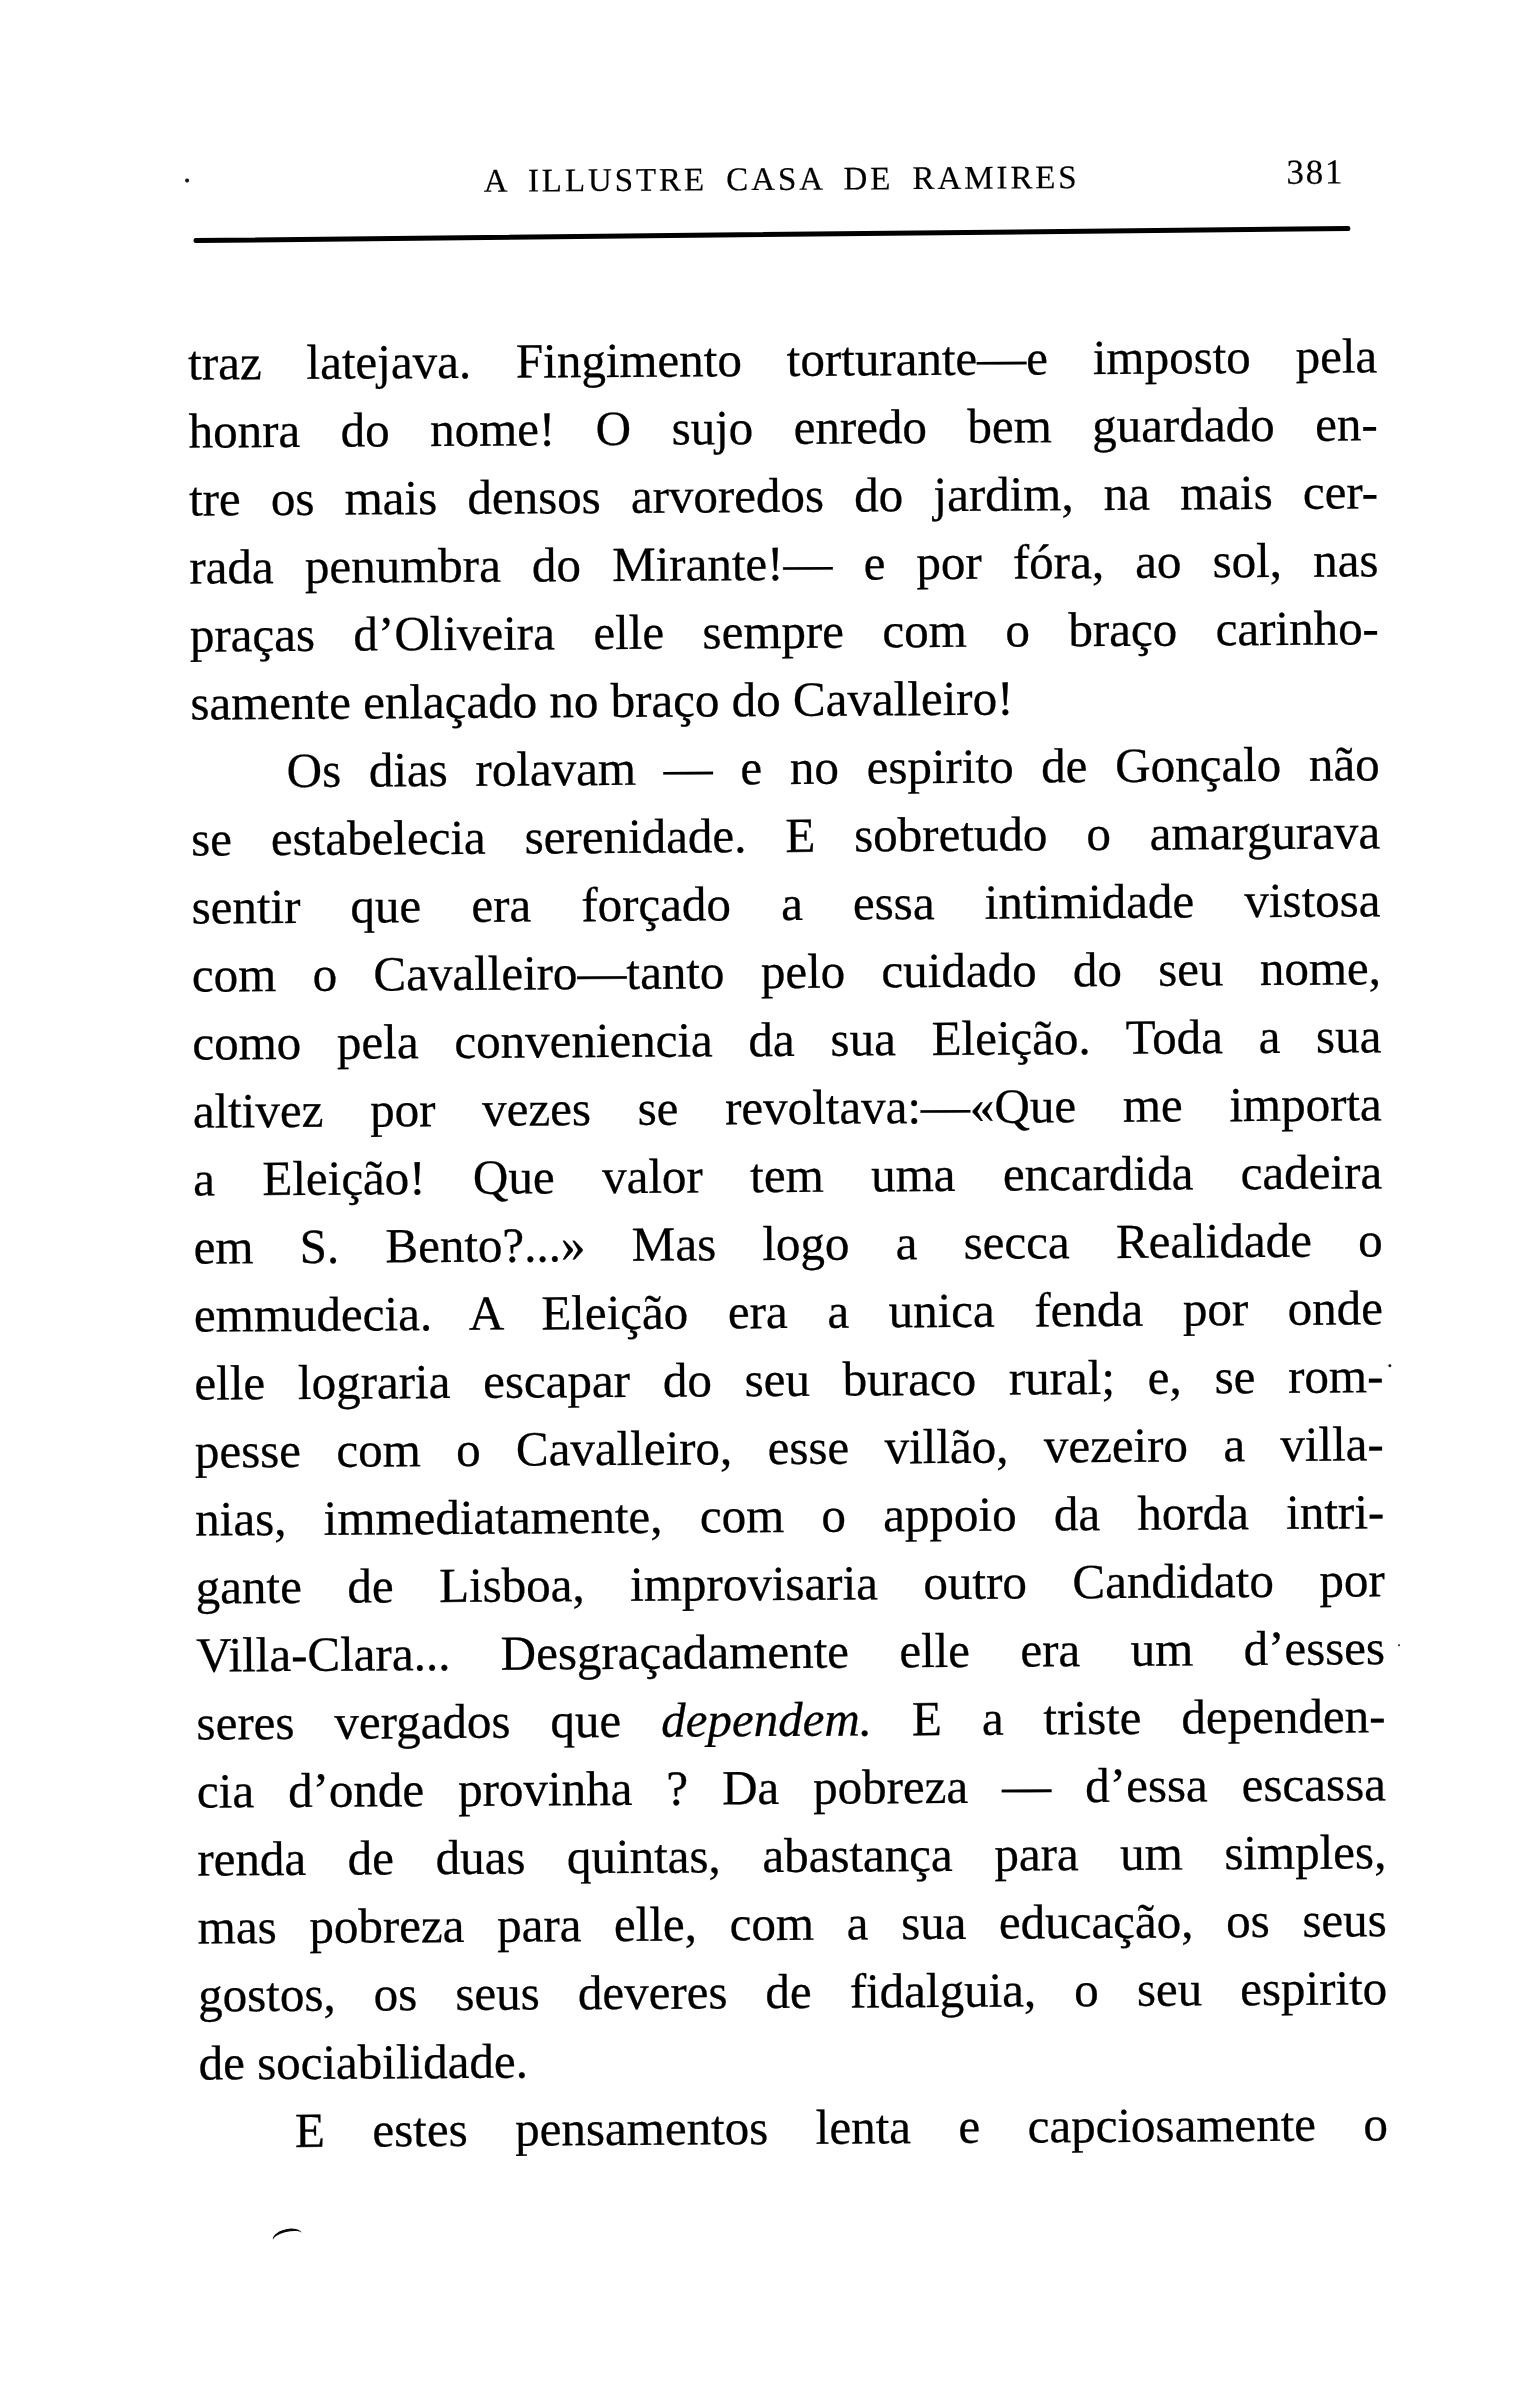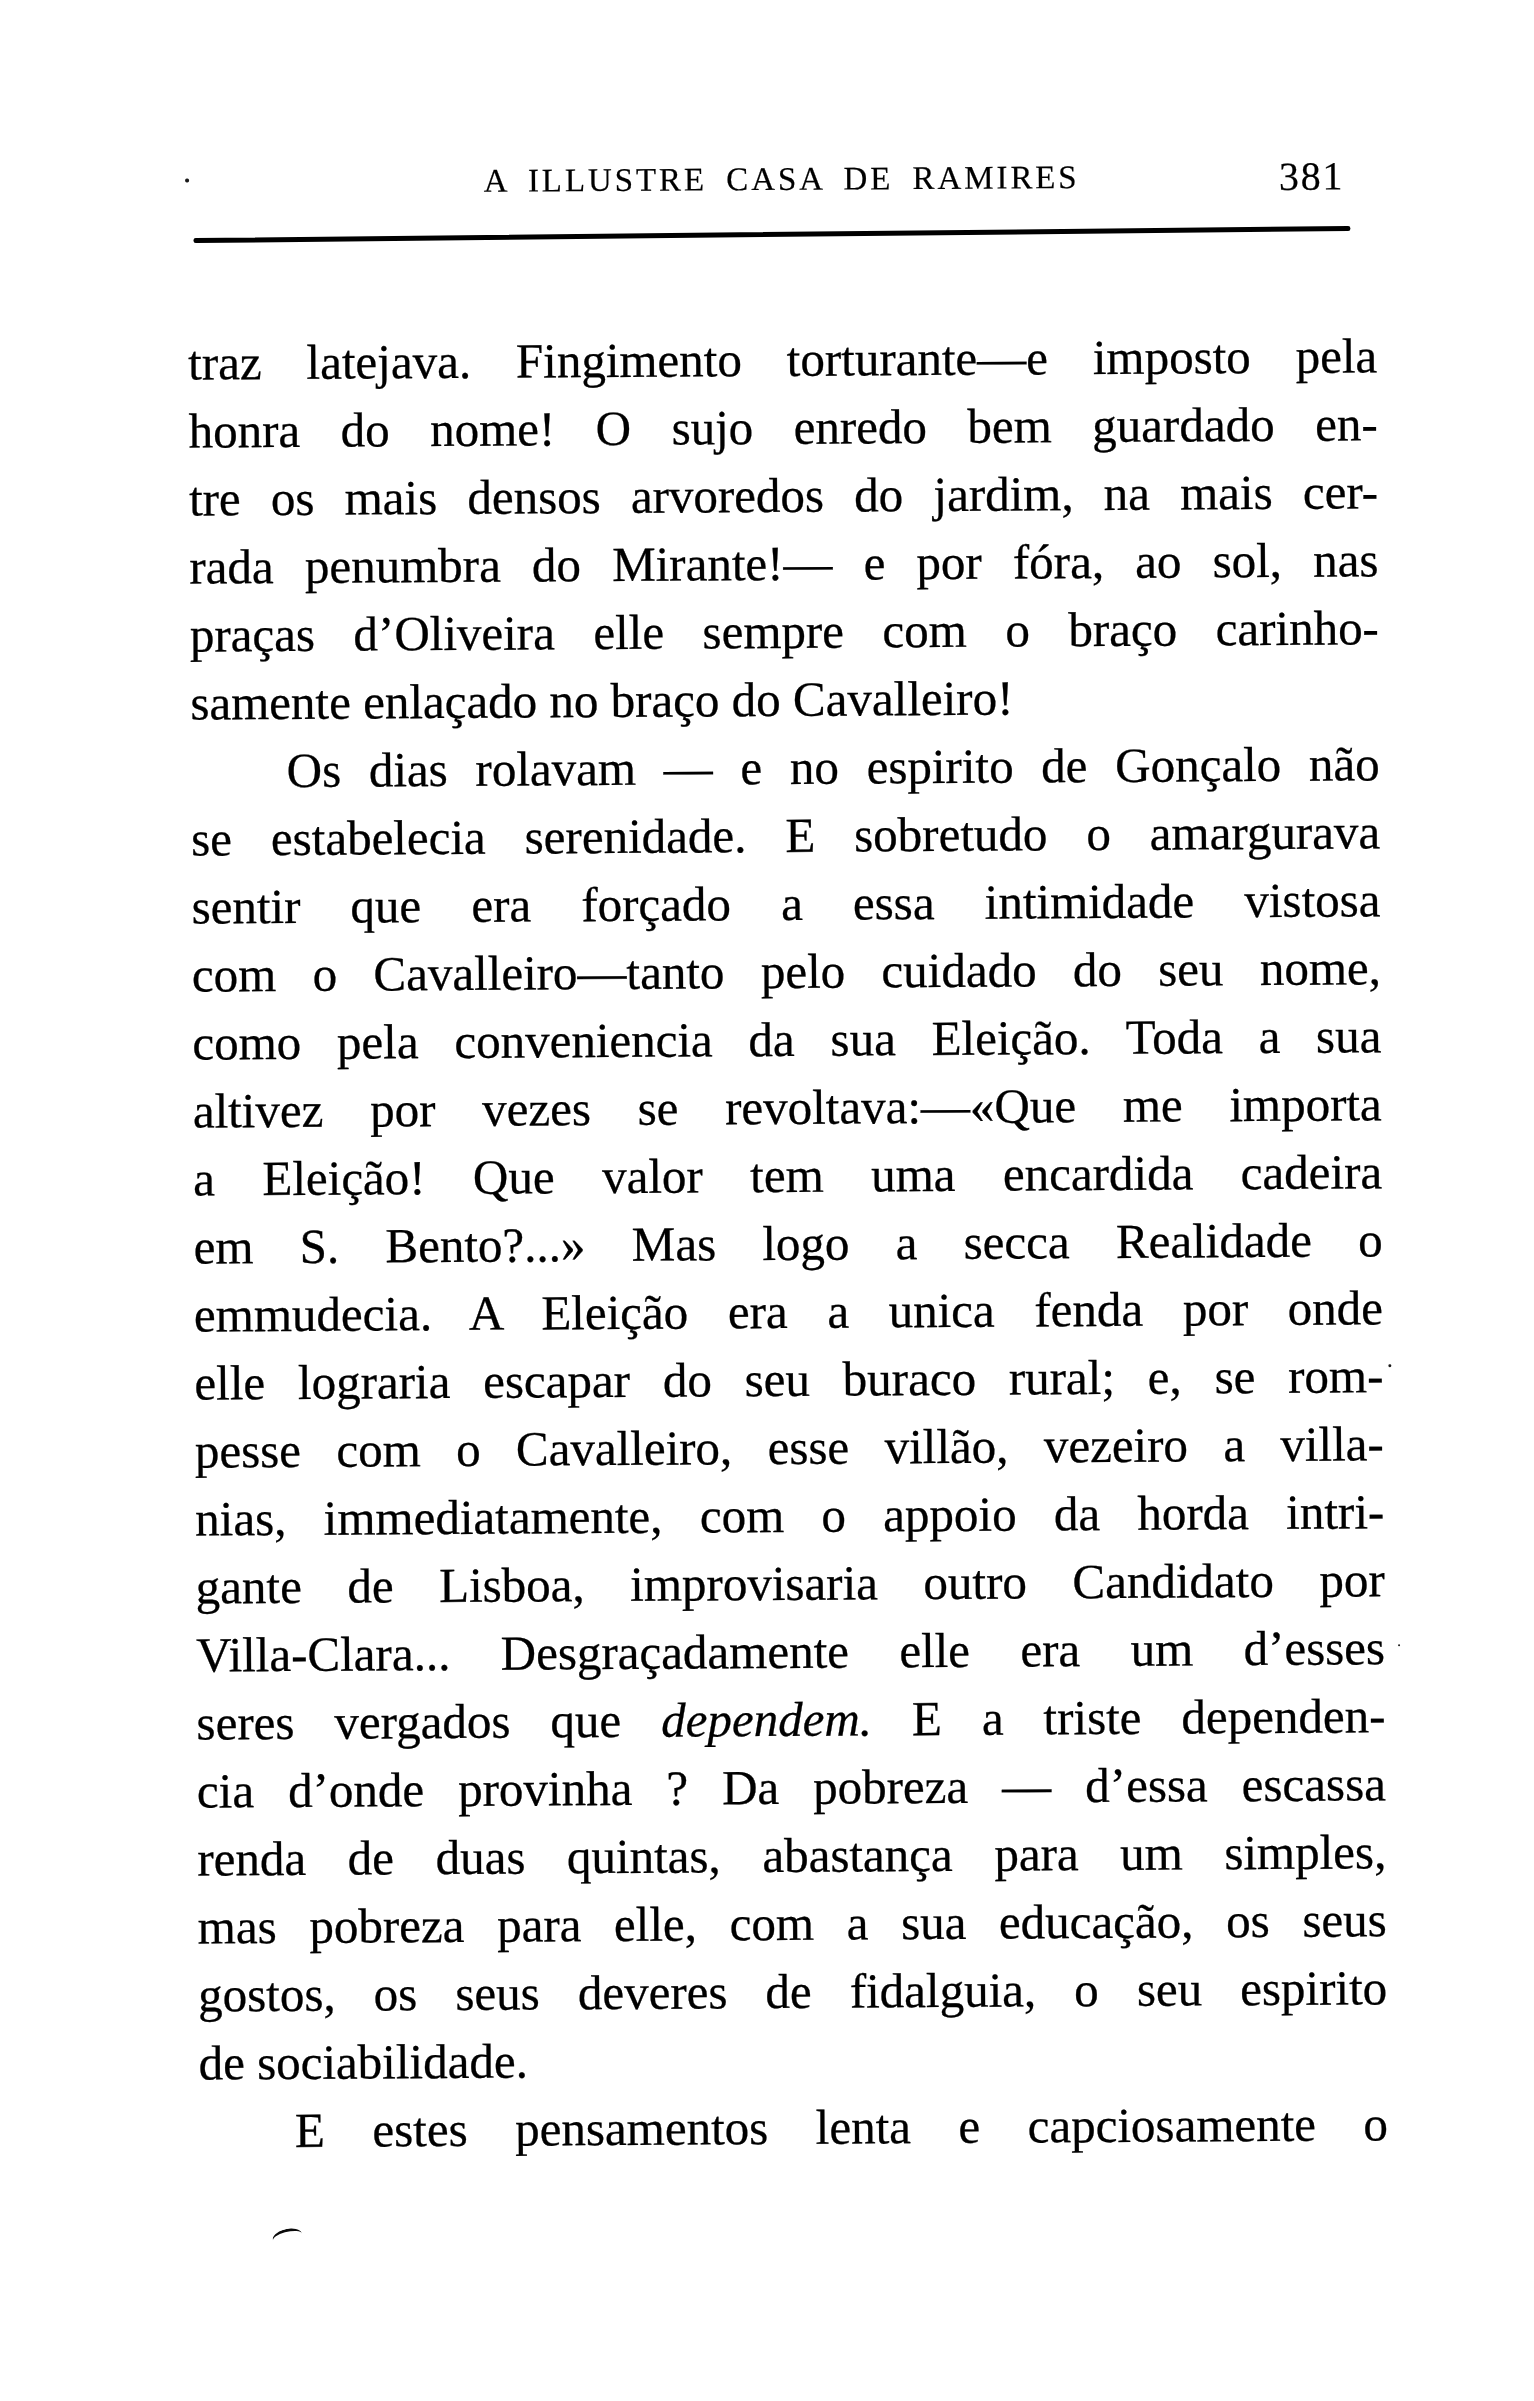--- a/index.html
+++ b/index.html
@@ -36,21 +36,21 @@
     text-align: center;
     font-size: 33px;
     letter-spacing: 2.9px;
     word-spacing: 8.2px;
     -webkit-text-stroke: 0.2px #000;
   }
   .page-number {
     position: absolute;
     right: 32px;
     top: -4.7px;
-    font-size: 40px;
+    font-size: 35px;
     letter-spacing: 1.7px;
     -webkit-text-stroke: 0.2px #000;
   }
 
   .header-rule {
     position: absolute;
     top: 232px;
     left: 192px;
     width: 1157px;
     height: 4.7px;

